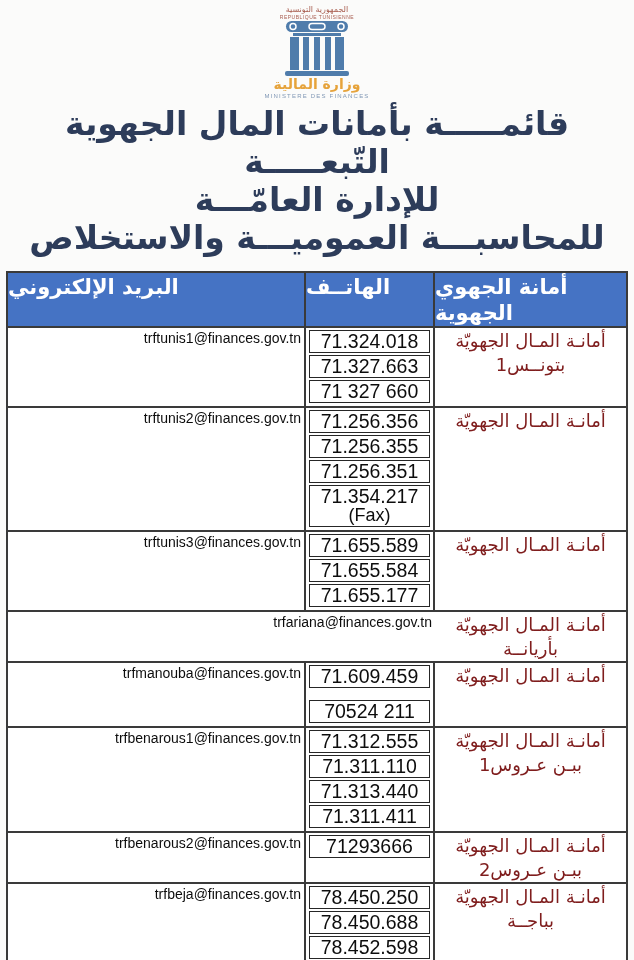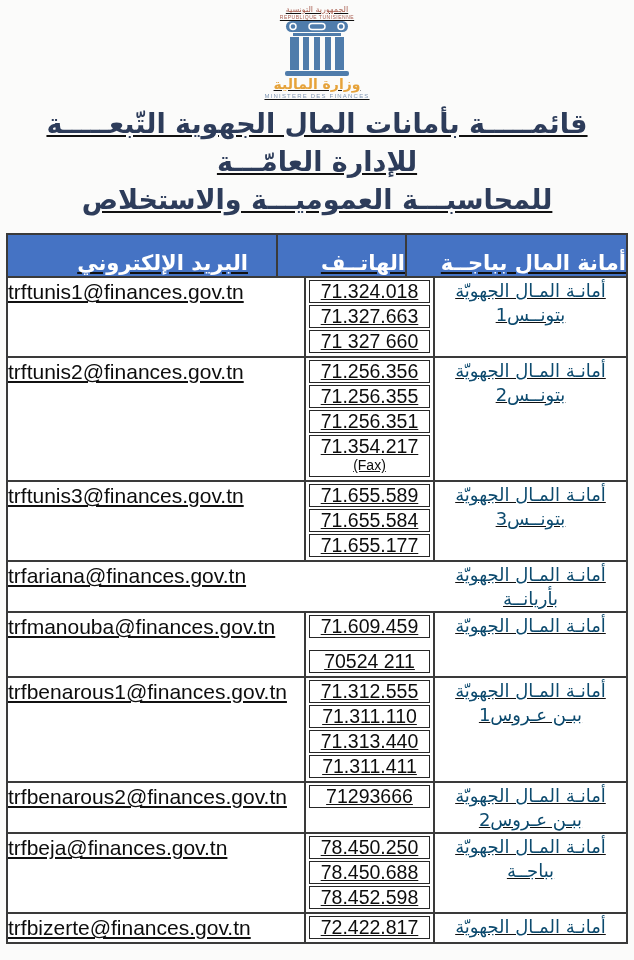--- a/index.html
+++ b/index.html
@@ -2,74 +2,74 @@
 <html lang="ar"><head>
 <meta charset="utf-8">
 <style>
   html,body { margin:0; padding:0; }
   body {
     width:634px; height:960px; overflow:hidden;
     background:#fbfbfa;
     font-family:"Liberation Sans","DejaVu Sans",sans-serif;
     color:#111;
   }
-  .page { width:634px; height:960px; position:relative;text-decoration:underline; }
+  .page { width:634px; height:960px; position:relative; }
 
   
   .logo-block { text-align:center; padding-top:6px; line-height:1.1; }
   .rep-ar { font-size:8px; color:#a85c4e; font-family:"DejaVu Sans",sans-serif; }
   .rep-fr { font-size:5px; color:#a85c4e; letter-spacing:.5px; }
   .logo-svg { display:block; margin:1px auto 0; }
   .min-ar { font-size:14px; font-weight:bold; color:#e6a33b; font-family:"DejaVu Sans",sans-serif; }
   .min-fr { font-size:6px; color:#8198b5; letter-spacing:1.2px; }
 
   
   .title-block {
     margin-top:6px; text-align:center; direction:rtl;
-    color:#2d3c5a; font-weight:bold; font-size:27px; line-height:38px;
+    color:#2d3c5a; font-weight:bold; font-size:33px; line-height:38px;
     font-family:"DejaVu Sans",sans-serif;
   }
 
   
   .contacts-table {
     margin:14px 6px 0; border:2px solid #3a3a3a; background:#fff;
     direction:rtl;
   }
   .thead {
     display:flex; background:#4573c4; color:#fff; font-weight:bold;
     border-bottom:2px solid #3a3a3a;
     font-family:"DejaVu Sans",sans-serif;
   }
-  .th { font-size:21px; line-height:26px; text-align:right; padding-top:15px;margin-left:28px; }
+  .th { font-size:21px; line-height:26px; text-align:left; padding-top:1px; }
   .th-name  { width:191px; }
   .th-phone { width:127px; border-left:2px solid #3a3a3a; border-right:2px solid #3a3a3a; }
   .th-email { flex:1; }
 
   .row { display:flex; border-bottom:2px solid #3a3a3a; background:#fff; }
   .row:last-child { border-bottom:none; }
 
   .name-cell {
     width:191px; text-align:center; padding-top:1px;
-    font-family:"DejaVu Sans",sans-serif; font-size:18px; line-height:24px; color:#0c4a6e;
+    font-family:"DejaVu Sans",sans-serif; font-size:18px; line-height:24px; color:#7f1d1d;
   }
   .phone-cell {
     width:127px; border-left:2px solid #3a3a3a; border-right:2px solid #3a3a3a;
     padding:1px 0 1px; direction:ltr;
   }
   .email-cell {
-    flex:1; direction:ltr; white-space:nowrap;
-    padding:2px 3px 0 0; font-size:21px; color:#0d0d0d;
+    flex:1; direction:ltr; text-align:right; white-space:nowrap;
+    padding:2px 3px 0 0; font-size:14px; color:#0d0d0d;
   }
   .phone-box {
     border:1.5px solid #262626; margin:1px 3px 2px; padding:0;
     text-align:center; font-size:19.5px; line-height:19px; color:#0d0d0d;
     background:#fff; padding-top:1px; padding-bottom:1px;
   }
   .phone-box.gap { margin-top:12px; }
-  .pnote { font-size:14px; line-height:19px; }
+  .pnote { font-size:18px; line-height:19px; }
 </style>
 </head>
 <body>
 
 <div class="page">
 
   <div class="logo-block">
     <div class="rep-ar">الجمهورية التونسية</div>
     <div class="rep-fr">REPUBLIQUE TUNISIENNE</div>
     <svg class="logo-svg" width="88" height="56" viewBox="0 0 88 56">
@@ -94,21 +94,21 @@
   </div>
 
   <div class="title-block">
     <div>قائمـــــة بأمانات المال الجهوية التّبعـــــة</div>
     <div>للإدارة العامّـــة</div>
     <div>للمحاسبـــة العموميـــة والاستخلاص</div>
   </div>
 
   <div class="contacts-table">
     <div class="thead">
-      <div class="th th-name">أمانة المال بباجــة</div>
+      <div class="th th-name">أمانة الجهوي الجهوية</div>
       <div class="th th-phone">الهاتــف</div>
       <div class="th th-email">البريد الإلكتروني</div>
     </div>
     <div id="table-body">
   <div class="row">
     <div class="name-cell">
       <div class="name-l1">أمانـة المـال الجهويّة</div>
       <div class="name-l2">بتونــس1</div>
     </div>
     <div class="phone-cell">
@@ -128,21 +128,20 @@
   </div>
 </div>
     <div class="email-cell">
       <span class="email">trftunis1@finances.gov.tn</span>
     </div>
   </div>
 
   <div class="row">
     <div class="name-cell">
       <div class="name-l1">أمانـة المـال الجهويّة</div>
-      <div class="name-l2">بتونــس2</div>
     </div>
     <div class="phone-cell">
   <div class="phone-box">
     <div class="pnum">71.256.356</div>
 
   </div>
 
   <div class="phone-box">
     <div class="pnum">71.256.355</div>
 
@@ -159,21 +158,20 @@
   </div>
 </div>
     <div class="email-cell">
       <span class="email">trftunis2@finances.gov.tn</span>
     </div>
   </div>
 
   <div class="row">
     <div class="name-cell">
       <div class="name-l1">أمانـة المـال الجهويّة</div>
-      <div class="name-l2">بتونــس3</div>
     </div>
     <div class="phone-cell">
   <div class="phone-box">
     <div class="pnum">71.655.589</div>
 
   </div>
 
   <div class="phone-box">
     <div class="pnum">71.655.584</div>
 

